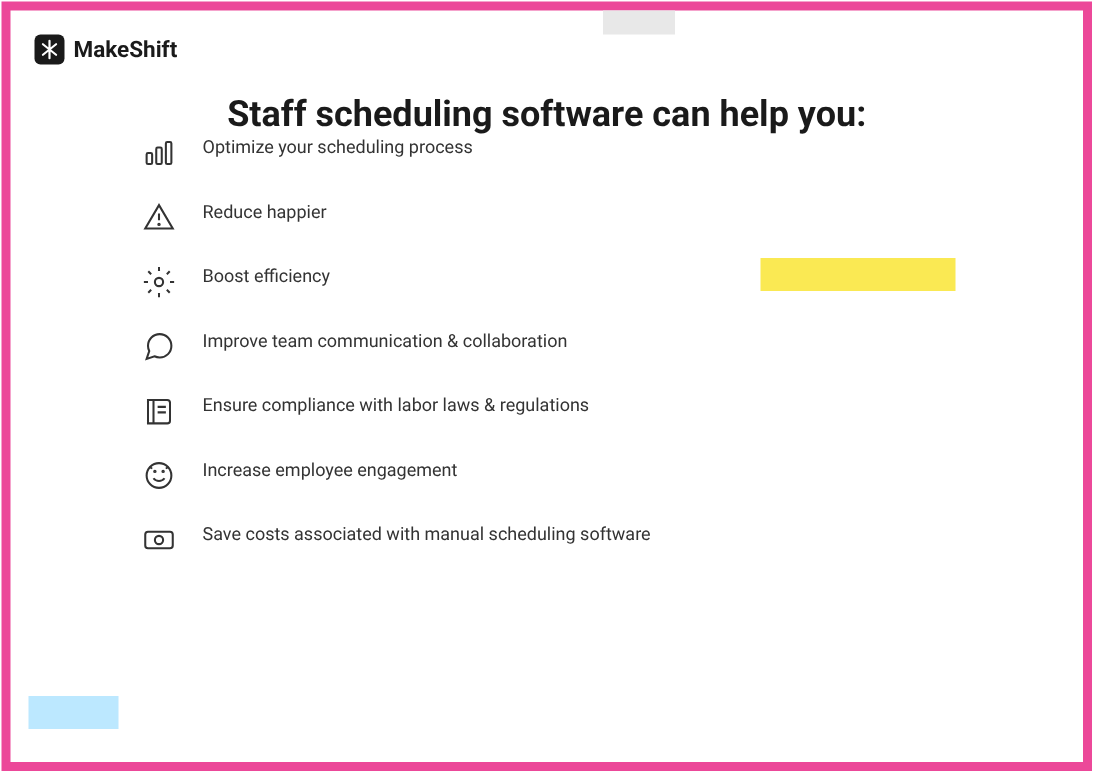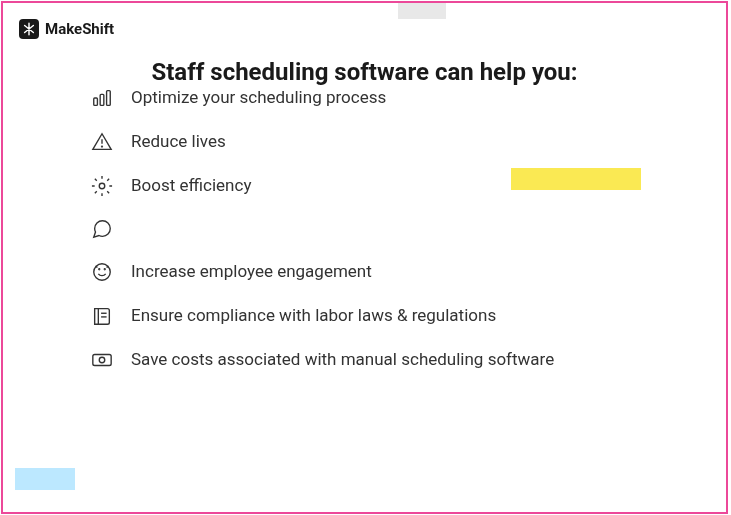--- a/index.html
+++ b/index.html
@@ -6,21 +6,21 @@
     body {
       font-family: -apple-system, BlinkMacSystemFont, "Segoe UI", Roboto, Helvetica, Arial, sans-serif;
       background: #fff;
       width: 731px;
       height: 515px;
       position: relative;
     }
     .container {
       width: 727px;
       height: 513px;
-      border: 2px solid #ec4899;
+      border: 6px solid #ec4899;
       background: #fff;
       position: relative;
       margin: 1px;
     }
     .logo-area {
       position: absolute;
       top: 16px;
       left: 16px;
       display: flex;
       align-items: center;
@@ -101,21 +101,21 @@
       margin-top: 1px;
     }
     .benefit-icon svg {
       width: 22px;
       height: 22px;
       stroke: #333;
       stroke-width: 1.5;
       fill: none;
     }
     .benefit-text {
-      font-size: 17px;
+      font-size: 12px;
       color: #333;
       line-height: 1.4;
       max-width: 500px;
     }
   </style>
 </head>
 <body>
 
 <div class="container">
   <div class="deco-top"></div>
@@ -146,64 +146,65 @@
         <span class="benefit-text">Optimize your scheduling process</span>
       </li>
       <li class="benefit-item">
         <span class="benefit-icon">
           <svg viewBox="0 0 24 24">
               <path d="M12 3 L22 20 L2 20 Z"></path>
               <line x1="12" y1="9" x2="12" y2="14"></line>
               <circle cx="12" cy="17" r="0.5" fill="#333"></circle>
             </svg>
         </span>
-        <span class="benefit-text">Reduce lives</span>
+        <span class="benefit-text">Reduce happier</span>
       </li>
       <li class="benefit-item">
         <span class="benefit-icon">
           <svg viewBox="0 0 24 24">
               <circle cx="12" cy="12" r="3"></circle>
               <path d="M12 1v3M12 20v3M4.2 4.2l2.1 2.1M17.7 17.7l2.1 2.1M1 12h3M20 12h3M4.2 19.8l2.1-2.1M17.7 6.3l2.1-2.1"></path>
             </svg>
         </span>
         <span class="benefit-text">Boost efficiency</span>
       </li>
       <li class="benefit-item">
         <span class="benefit-icon">
           <svg viewBox="0 0 24 24">
               <path d="M21 11.5a8.38 8.38 0 0 1-8.5 8.5 8.5 8.5 0 0 1-3.8-.9L3 21l1.9-5.7A8.38 8.38 0 0 1 4 11.5a8.5 8.5 0 0 1 17 0z"></path>
             </svg>
         </span>
+        <span class="benefit-text">Improve team communication &amp; collaboration</span>
+      </li>
+      <li class="benefit-item">
+        <span class="benefit-icon">
+          <svg viewBox="0 0 24 24">
+              <path d="M4 4h14a2 2 0 0 1 2 2v13a2 2 0 0 1-2 2H4z"></path>
+              <line x1="8" y1="4" x2="8" y2="21"></line>
+              <line x1="11" y1="9" x2="17" y2="9"></line>
+              <line x1="11" y1="13" x2="17" y2="13"></line>
+            </svg>
+        </span>
+        <span class="benefit-text">Ensure compliance with labor laws &amp; regulations</span>
       </li>
       <li class="benefit-item">
         <span class="benefit-icon">
           <svg viewBox="0 0 24 24">
               <circle cx="12" cy="12" r="9"></circle>
               <path d="M8 14s1.5 2 4 2 4-2 4-2"></path>
               <circle cx="9" cy="9" r="0.5" fill="#333"></circle>
               <circle cx="15" cy="9" r="0.5" fill="#333"></circle>
               <path d="M7 7c-1-1-2-1-2-1M17 7c1-1 2-1 2-1"></path>
             </svg>
         </span>
         <span class="benefit-text">Increase employee engagement</span>
       </li>
       <li class="benefit-item">
         <span class="benefit-icon">
           <svg viewBox="0 0 24 24">
-              <path d="M4 4h14a2 2 0 0 1 2 2v13a2 2 0 0 1-2 2H4z"></path>
-              <line x1="8" y1="4" x2="8" y2="21"></line>
-              <line x1="11" y1="9" x2="17" y2="9"></line>
-              <line x1="11" y1="13" x2="17" y2="13"></line>
-            </svg>
-        </span>
-        <span class="benefit-text">Ensure compliance with labor laws &amp; regulations</span>
-      </li>
-      <li class="benefit-item">
-        <span class="benefit-icon">
-          <svg viewBox="0 0 24 24">
               <rect x="2" y="6" width="20" height="12" rx="2"></rect>
               <circle cx="12" cy="12" r="3"></circle>
               <line x1="5" y1="9" x2="5" y2="9"></line>
               <line x1="19" y1="15" x2="19" y2="15"></line>
             </svg>
         </span>
         <span class="benefit-text">Save costs associated with manual scheduling software</span>
       </li>
     </ul>
   </div>

